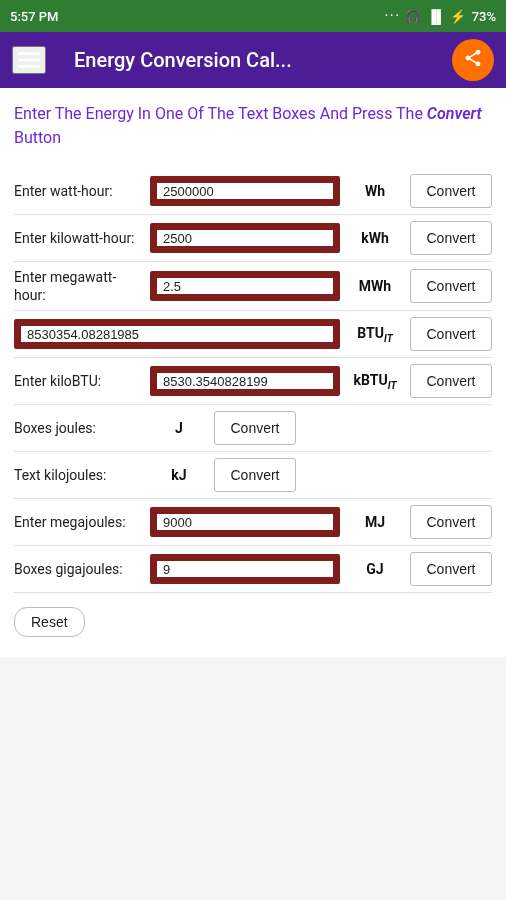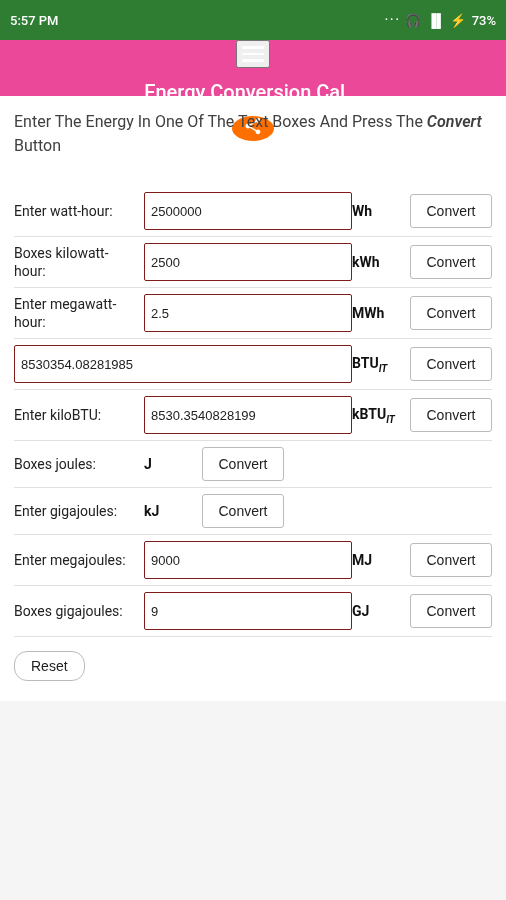--- a/index.html
+++ b/index.html
@@ -9,44 +9,43 @@
       min-height: 900px;
       font-family: 'Roboto', Arial, sans-serif;
       background: #f5f5f5;
       font-size: 14px;
     }
 
     
     .status-bar {
       background: #2e7d32;
       color: white;
-      height: 40px;
+      height: 32px;
       display: flex;
       align-items: center;
       justify-content: space-between;
       padding: 0 10px;
       font-size: 13px;
       font-weight: 500;
     }
     .status-right {
       display: flex;
       align-items: center;
       gap: 5px;
     }
     .status-dots { letter-spacing: 2px; font-size: 12px; }
 
     
     .app-bar {
-      background: #ec4899;
+      background: #4c1d95;
       height: 56px;
       display: flex;
       align-items: center;
       padding: 0 12px;
-      gap: 12px;
-      flex-direction: column;
+      gap: 28px;
     }
     .hamburger-icon {
       color: white;
       font-size: 22px;
       cursor: pointer;
       display: flex;
       flex-direction: column;
       gap: 4px;
       padding: 4px;
     }
@@ -81,59 +80,60 @@
 
     
     .content {
       background: white;
       padding: 14px 14px 20px 14px;
     }
 
     .instruction {
       font-size: 16px;
       font-weight: 400;
-      color: #404040;
+      color: #6d28d9;
       line-height: 1.5;
-      margin-bottom: 28px;
+      margin-bottom: 18px;
     }
     .instruction em {
       font-style: italic;
       font-weight: 600;
     }
     .conv-row {
       display: flex;
       align-items: center;
       border-bottom: 1px solid #e0e0e0;
       padding: 6px 0;
+      gap: 6px;
     }
     .conv-label {
       width: 130px;
       min-width: 110px;
       color: #222;
       font-size: 14px;
       line-height: 1.3;
       padding-right: 4px;
     }
     .conv-input {
       flex: 1;
-      height: 38px;
-      border: 1px solid #7f1d1d;
+      height: 30px;
+      border: 7px solid #7f1d1d;
       border-radius: 2px;
       padding: 0 6px;
       font-size: 13px;
       color: #222;
       background: white;
       min-width: 0;
     }
     .conv-unit {
       width: 58px;
       font-size: 14px;
       font-weight: 700;
       color: #111;
-      text-align: left;
+      text-align: center;
     }
     .conv-unit sub {
       font-size: 10px;
       vertical-align: sub;
       font-style: italic;
     }
     .convert-btn {
       width: 82px;
       height: 34px;
       background: white;
@@ -196,21 +196,21 @@
 
   
   <div id="rows-container">
       <div class="conv-row">
         <div class="conv-label">Enter watt-hour:</div>
         <input class="conv-input" type="text" value="2500000" style="">
         <div class="conv-unit">Wh</div>
         <button class="convert-btn">Convert</button>
       </div>
       <div class="conv-row">
-        <div class="conv-label">Boxes kilowatt-hour:</div>
+        <div class="conv-label">Enter kilowatt-hour:</div>
         <input class="conv-input" type="text" value="2500" style="">
         <div class="conv-unit">kWh</div>
         <button class="convert-btn">Convert</button>
       </div>
       <div class="conv-row">
         <div class="conv-label">Enter megawatt-hour:</div>
         <input class="conv-input" type="text" value="2.5" style="">
         <div class="conv-unit">MWh</div>
         <button class="convert-btn">Convert</button>
       </div>
@@ -224,21 +224,21 @@
         <input class="conv-input" type="text" value="8530.3540828199" style="">
         <div class="conv-unit">kBTU<sub>IT</sub></div>
         <button class="convert-btn">Convert</button>
       </div>
       <div class="conv-row">
         <div class="conv-label">Boxes joules:</div>
         <div class="conv-unit">J</div>
         <button class="convert-btn">Convert</button>
       </div>
       <div class="conv-row">
-        <div class="conv-label">Enter gigajoules:</div>
+        <div class="conv-label">Text kilojoules:</div>
         <div class="conv-unit">kJ</div>
         <button class="convert-btn">Convert</button>
       </div>
       <div class="conv-row">
         <div class="conv-label">Enter megajoules:</div>
         <input class="conv-input" type="text" value="9000" style="">
         <div class="conv-unit">MJ</div>
         <button class="convert-btn">Convert</button>
       </div>
       <div class="conv-row">

